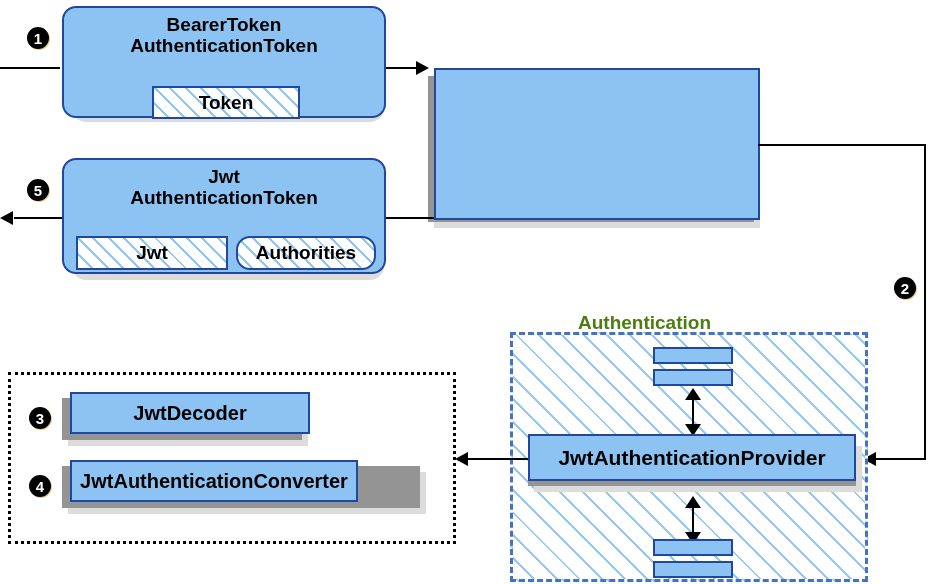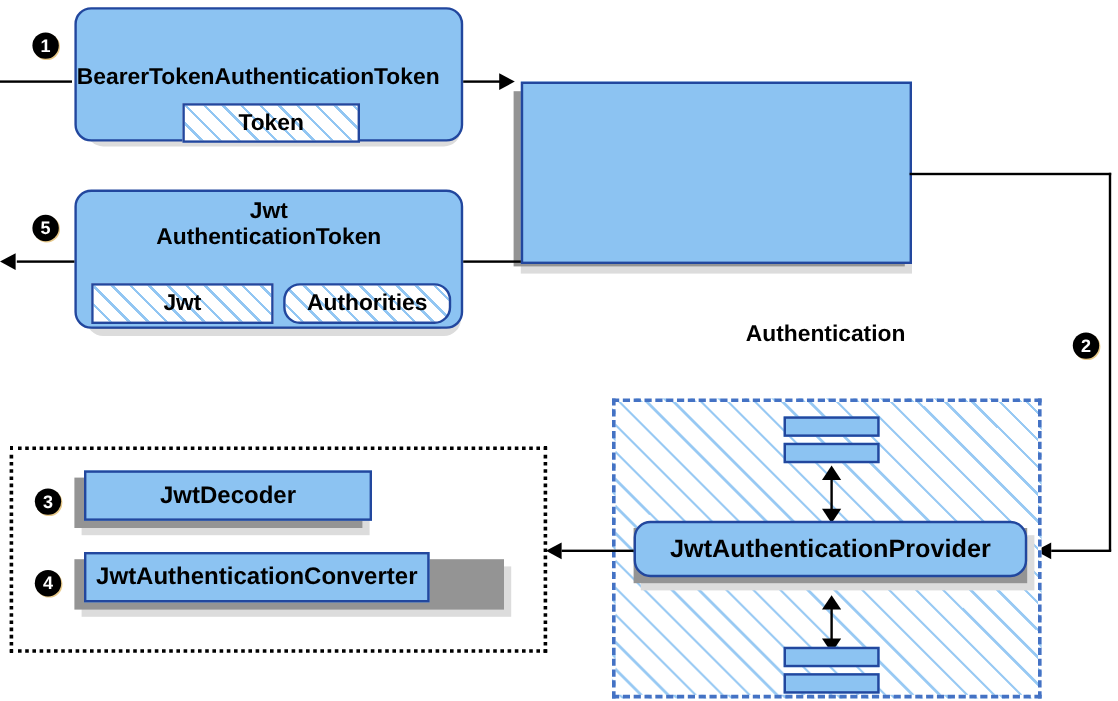--- a/index.html
+++ b/index.html
@@ -76,34 +76,34 @@
         rgba(140,195,242,0) 0px,
         rgba(140,195,242,0) 14px,
         rgba(140,195,242,.9) 14px,
         rgba(140,195,242,.9) 16px);
   }
   .dotted-black{
     position:absolute;box-sizing:border-box;
     border:3px dotted #000;background:transparent;
   }
 
-  .caption{position:absolute;font-weight:bold;text-align:center;
-    color:#000000;line-height:1.14;}
+  .caption{position:absolute;font-weight:bold;
+    color:#4d7c0f;line-height:1.14;margin-top:44px;}
 </style>
 </head>
 <body>
 
 <div id="stage">
 
   <div class="hline" style="left:0px;top:67px;width:60px;"></div>
   <div class="bullet" style="left:27px;top:27px;">1</div>
 
   <div class="shadow-light sh-round" style="left:72px;top:22px;width:312px;height:100px;"></div>
   <div class="shadow-dark sh-round" style="left:66px;top:16px;width:312px;height:100px;"></div>
-  <div class="node blue rounded" style="left:62px;top:6px;width:324px;height:112px;flex-direction:row;justify-content:flex-start;padding-top:6px;font-size:19px;">
+  <div class="node blue rounded" style="left:62px;top:6px;width:324px;height:112px;flex-direction:column;justify-content:flex-start;padding-top:6px;font-size:19px;">
     <div>BearerToken</div>
     <div>AuthenticationToken</div>
     <div class="hatch" style="position:absolute;left:88px;top:78px;width:148px;height:33px;font-size:19px;">
       <span>Token</span>
     </div>
   </div>
 
   <div class="hline" style="left:386px;top:67px;width:32px;"></div>
   <div class="arrow-r" style="left:416px;top:61px;"></div>
 
@@ -145,21 +145,21 @@
 
   <div class="node blue" style="left:653px;top:347px;width:80px;height:17px;"></div>
   <div class="node blue" style="left:653px;top:369px;width:80px;height:17px;"></div>
 
   <div class="vline" style="left:692px;top:394px;height:34px;"></div>
   <div class="arrow-u" style="left:685px;top:388px;"></div>
   <div class="arrow-d" style="left:685px;top:424px;"></div>
 
   <div class="shadow-light" style="left:534px;top:446px;width:328px;height:46px;"></div>
   <div class="shadow-dark" style="left:528px;top:440px;width:328px;height:46px;"></div>
-  <div class="node blue" style="left:528px;top:434px;width:328px;height:47px;font-size:21px;border-radius:14px;">
+  <div class="node blue" style="left:528px;top:434px;width:328px;height:47px;font-size:21px;">
     <span>JwtAuthenticationProvider</span>
   </div>
 
   <div class="vline" style="left:692px;top:502px;height:34px;"></div>
   <div class="arrow-u" style="left:685px;top:496px;"></div>
   <div class="arrow-d" style="left:685px;top:532px;"></div>
 
   <div class="node blue" style="left:653px;top:539px;width:80px;height:17px;"></div>
   <div class="node blue" style="left:653px;top:561px;width:80px;height:17px;"></div>
 

